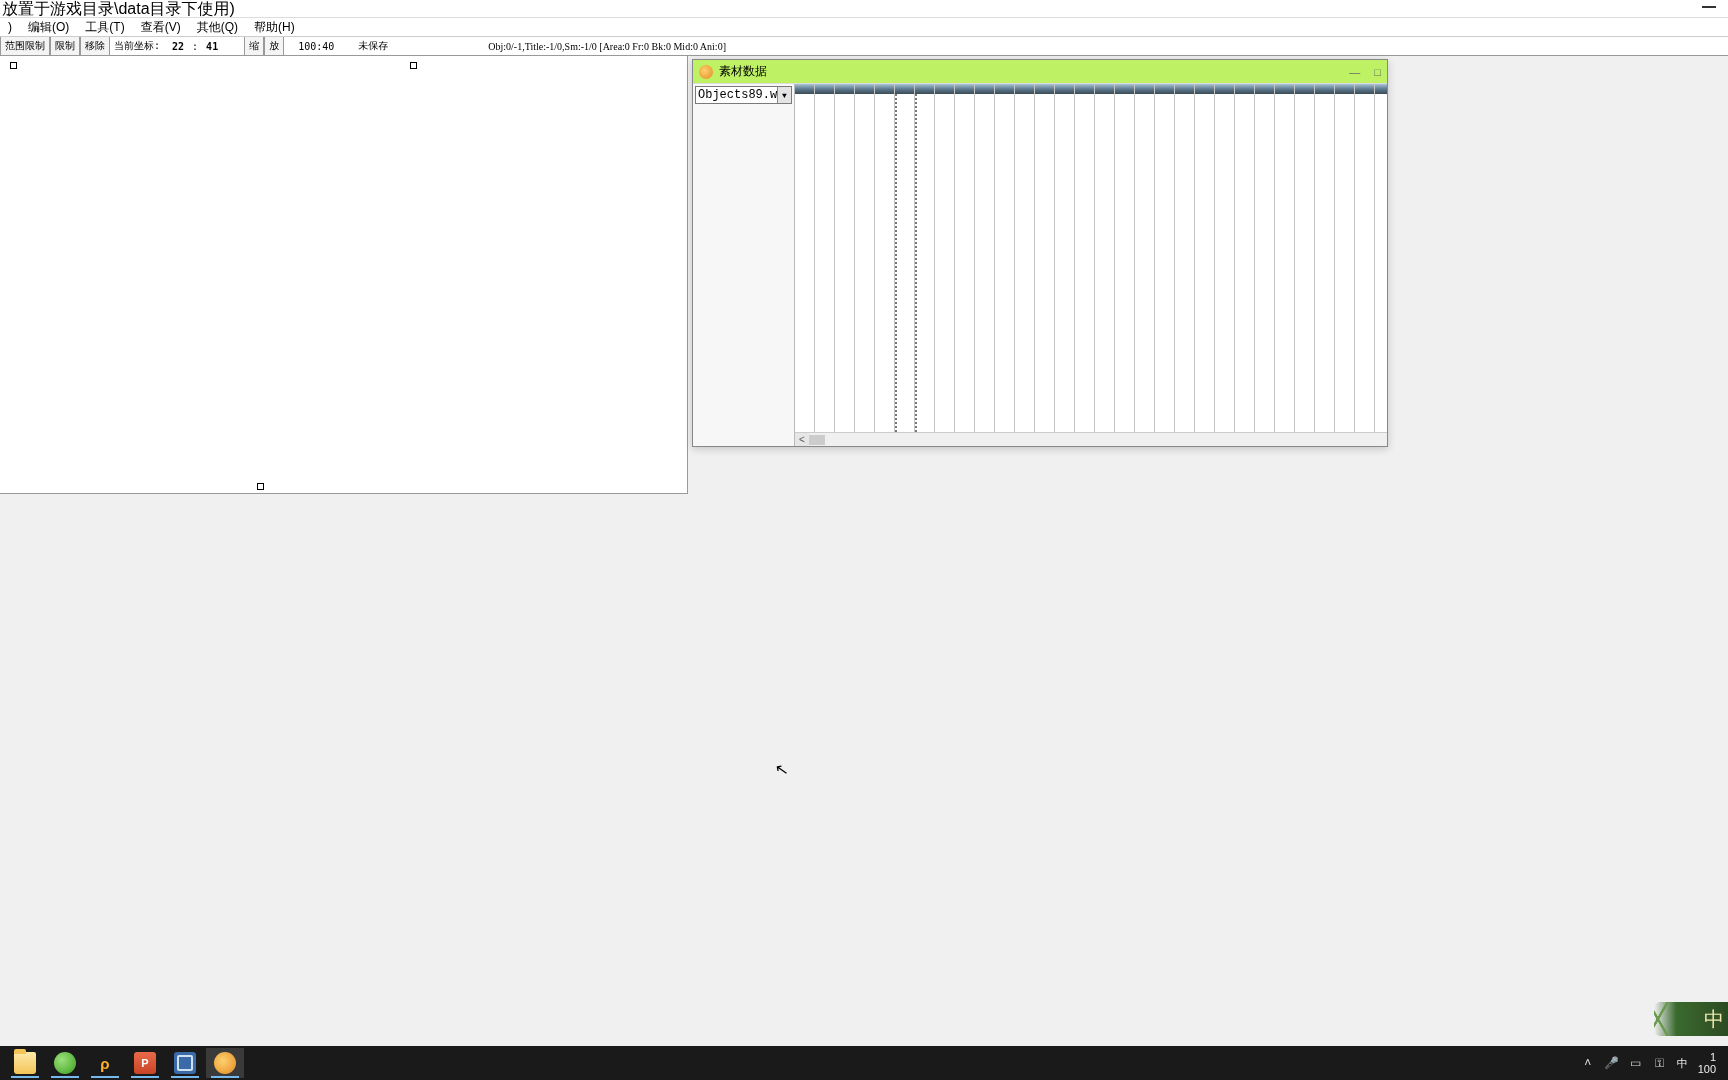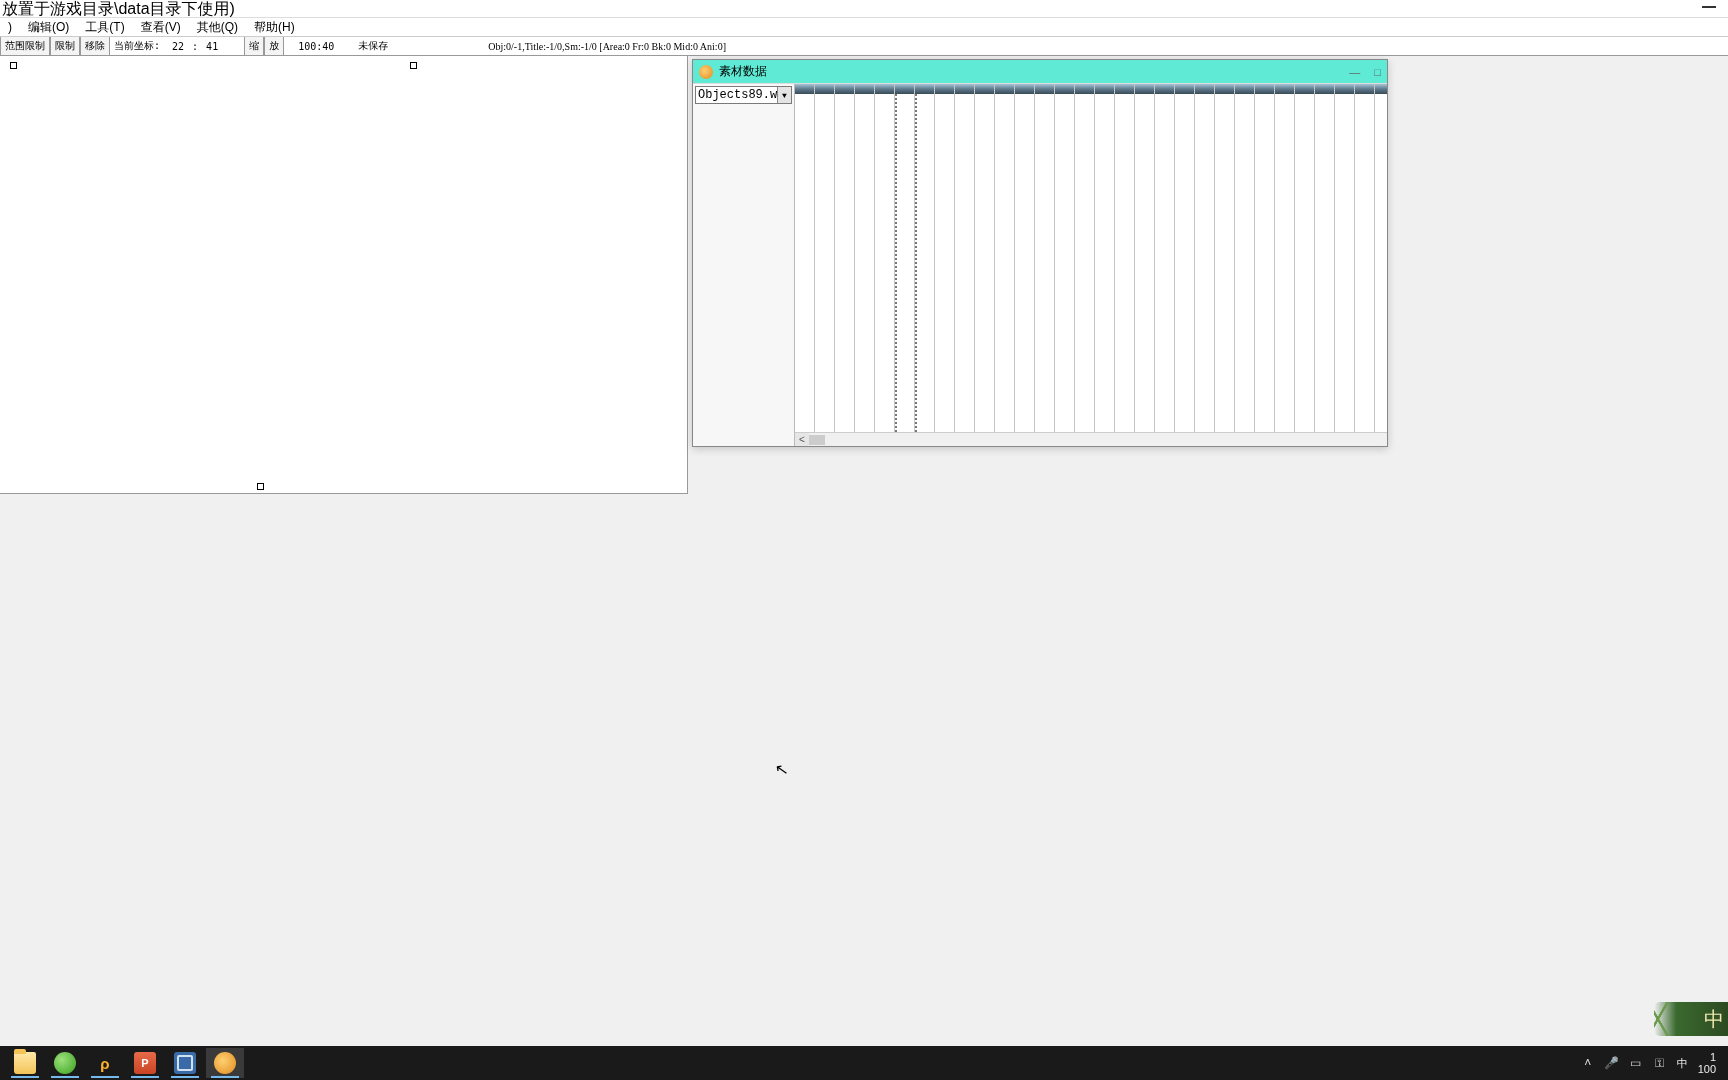--- a/index.html
+++ b/index.html
@@ -53,20 +53,21 @@
   align-items: center;
   cursor: pointer;
   background: #f4f4f4;
 }
 .toolbar .label {
   padding: 14px 4px;
 }
 .toolbar .coords {
   padding: 0 8px;
   font-family: monospace;
+  font-weight: bold;
 }
 .main-area {
   display: flex;
   position: relative;
 }
 .canvas-panel {
   width: 688px;
   height: 438px;
   background: #fff;
   border-right: 1px solid #999;
@@ -85,21 +86,21 @@
   left: 692px;
   top: 59px;
   width: 696px;
   height: 388px;
   background: #fff;
   border: 1px solid #888;
   box-shadow: 0 2px 8px rgba(0,0,0,0.18);
 }
 .sub-title {
   height: 24px;
-  background: #5eead4;
+  background: #bef264;
   border-bottom: 1px solid #ddd;
   display: flex;
   align-items: center;
   padding: 0 6px;
   gap: 6px;
   position: relative;
 }
 .sub-title .icon {
   width: 14px;
   height: 14px;

